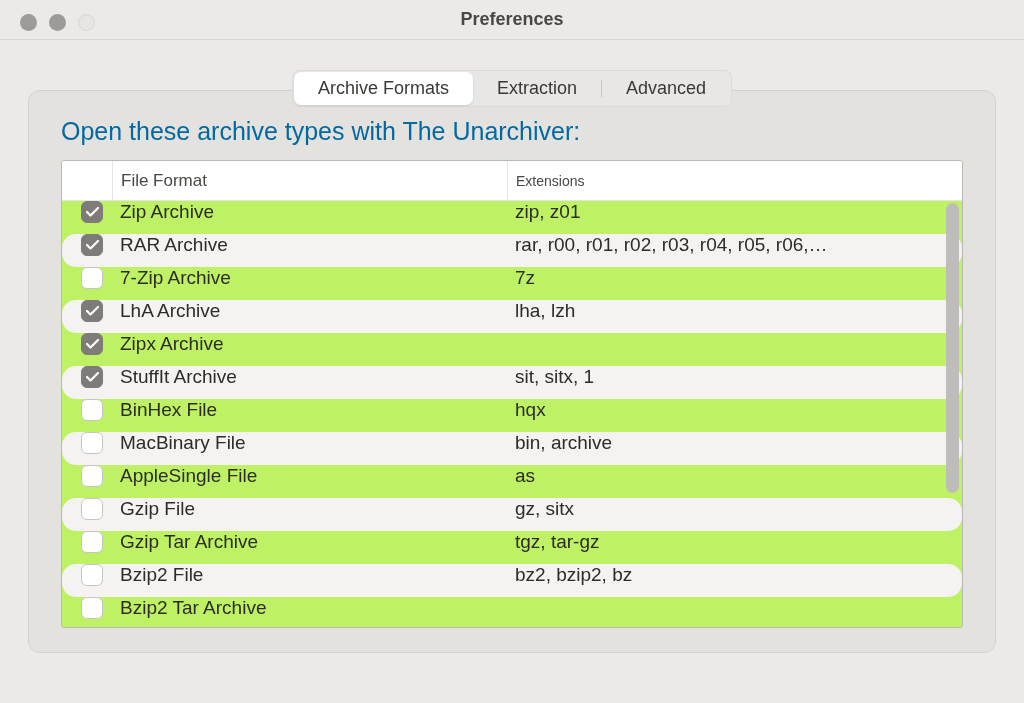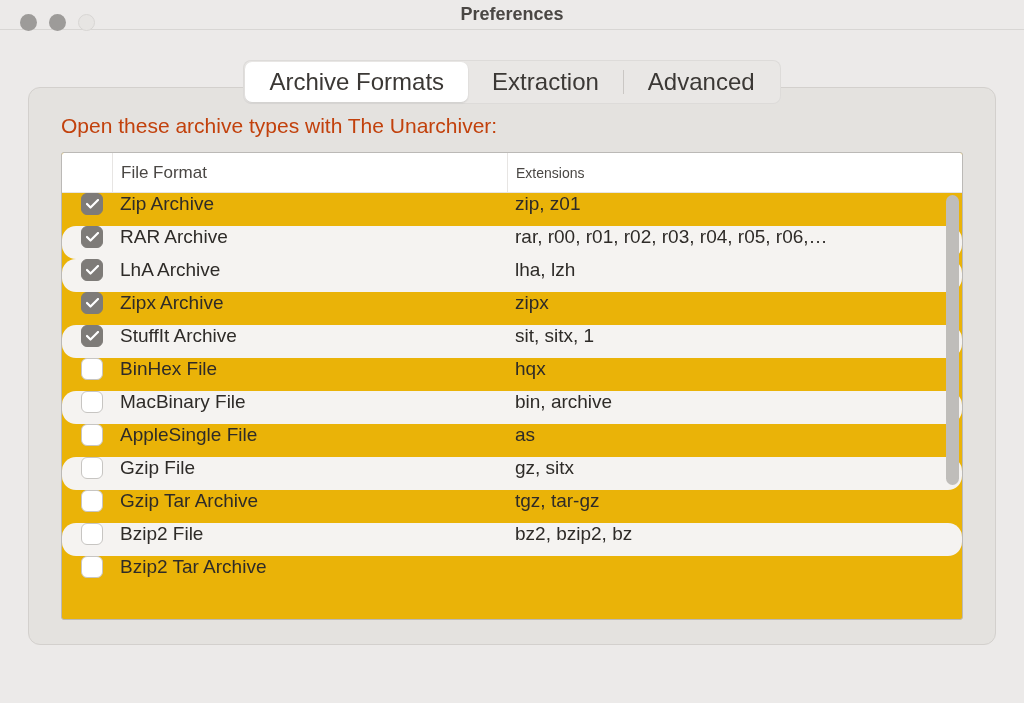--- a/index.html
+++ b/index.html
@@ -9,21 +9,21 @@
     }
     body {
       font-family: -apple-system, BlinkMacSystemFont, "Helvetica Neue", Arial, sans-serif;
       background: #eceae9;
       width: 1024px;
       height: 703px;
       overflow: hidden;
       position: relative;
     }
     .titlebar {
-      height: 30px;
+      height: 40px;
       display: flex;
       align-items: center;
       padding: 0 16px;
       position: relative;
       border-bottom: 1px solid #d8d6d4;
     }
     .traffic-lights {
       display: flex;
       gap: 12px;
       position: absolute;
@@ -56,21 +56,21 @@
     }
     .tab-segment {
       display: flex;
       background: #e9e7e5;
       border-radius: 8px;
       padding: 2px;
       box-shadow: inset 0 0 0 1px rgba(0,0,0,0.05);
     }
     .tab {
       padding: 6px 24px;
-      font-size: 24px;
+      font-size: 18px;
       color: #3b3835;
       border-radius: 7px;
       cursor: default;
       font-weight: 400;
     }
     .tab.active {
       background: #ffffff;
       box-shadow: 0 1px 2px rgba(0,0,0,0.12);
       font-weight: 500;
     }
@@ -80,27 +80,27 @@
       margin: 8px 0;
     }
     .panel {
       background: #e4e2df;
       border: 1px solid #d3d0cd;
       border-radius: 12px;
       padding: 26px 32px 24px;
       margin-top: -17px;
     }
     .subtitle {
-      font-size: 21px;
-      color: #c2410c;
+      font-size: 25px;
+      color: #0369a1;
       margin-bottom: 14px;
     }
     .table-wrap {
       position: relative;
-      background: #eab308;
+      background: #bef264;
       border: 1px solid #bbb9b6;
       border-radius: 3px;
       height: 468px;
       overflow: hidden;
     }
     .table-header {
       display: flex;
       background: #ffffff;
       border-bottom: 1px solid #e7e5e3;
       height: 40px;
@@ -256,41 +256,47 @@
             <div class="cell-check">
               <div class="checkbox checked">
                 <svg class="checkmark" viewBox="0 0 13 10" xmlns="http://www.w3.org/2000/svg">
                   <path d="M1 5 L4.5 8.5 L12 1" stroke="#ffffff" stroke-width="2.2" fill="none" stroke-linecap="round" stroke-linejoin="round"></path>
                 </svg>
               </div>
             </div>
             <div class="cell-format">RAR Archive</div>
             <div class="cell-ext">rar, r00, r01, r02, r03, r04, r05, r06,…</div>
           </div>
+          <div class="row">
+            <div class="cell-check">
+              <div class="checkbox"></div>
+            </div>
+            <div class="cell-format">7-Zip Archive</div>
+            <div class="cell-ext">7z</div>
+          </div>
           <div class="row alt">
             <div class="cell-check">
               <div class="checkbox checked">
                 <svg class="checkmark" viewBox="0 0 13 10" xmlns="http://www.w3.org/2000/svg">
                   <path d="M1 5 L4.5 8.5 L12 1" stroke="#ffffff" stroke-width="2.2" fill="none" stroke-linecap="round" stroke-linejoin="round"></path>
                 </svg>
               </div>
             </div>
             <div class="cell-format">LhA Archive</div>
             <div class="cell-ext">lha, lzh</div>
           </div>
           <div class="row">
             <div class="cell-check">
               <div class="checkbox checked">
                 <svg class="checkmark" viewBox="0 0 13 10" xmlns="http://www.w3.org/2000/svg">
                   <path d="M1 5 L4.5 8.5 L12 1" stroke="#ffffff" stroke-width="2.2" fill="none" stroke-linecap="round" stroke-linejoin="round"></path>
                 </svg>
               </div>
             </div>
             <div class="cell-format">Zipx Archive</div>
-            <div class="cell-ext">zipx</div>
           </div>
           <div class="row alt">
             <div class="cell-check">
               <div class="checkbox checked">
                 <svg class="checkmark" viewBox="0 0 13 10" xmlns="http://www.w3.org/2000/svg">
                   <path d="M1 5 L4.5 8.5 L12 1" stroke="#ffffff" stroke-width="2.2" fill="none" stroke-linecap="round" stroke-linejoin="round"></path>
                 </svg>
               </div>
             </div>
             <div class="cell-format">StuffIt Archive</div>

